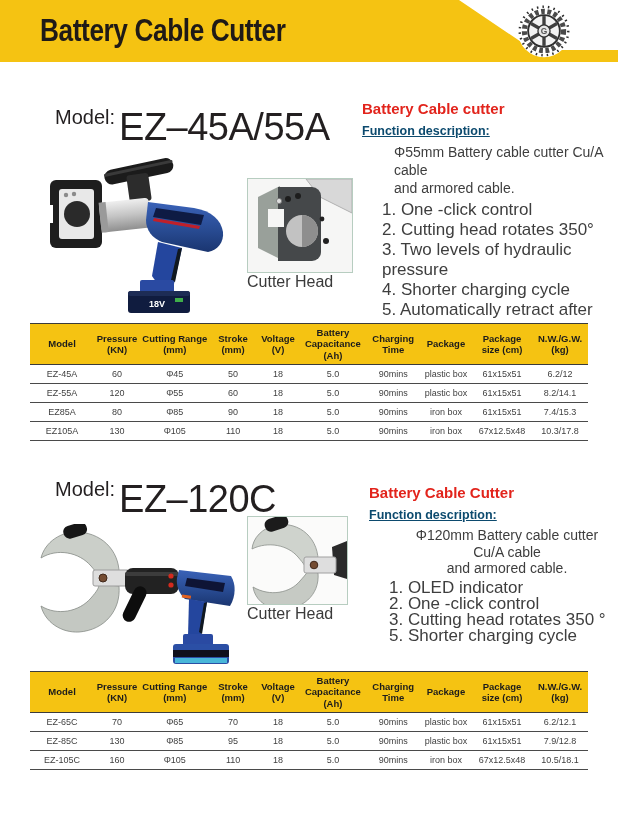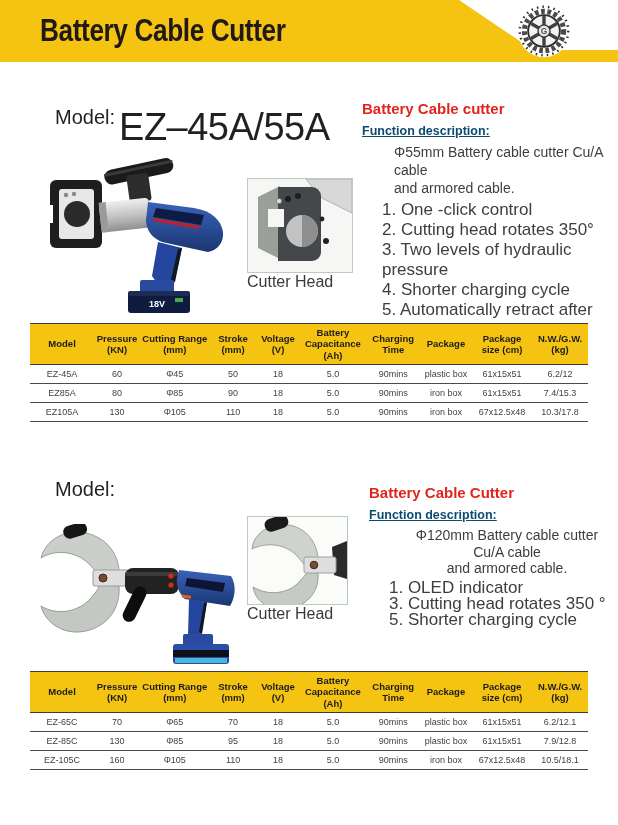--- a/index.html
+++ b/index.html
@@ -203,20 +203,32 @@
           <td>Φ45</td>
           <td>50</td>
           <td>18</td>
           <td>5.0</td>
           <td>90mins</td>
           <td>plastic box</td>
           <td>61x15x51</td>
           <td>6.2/12</td>
         </tr>
         <tr>
+          <td>EZ-55A</td>
+          <td>120</td>
+          <td>Φ55</td>
+          <td>60</td>
+          <td>18</td>
+          <td>5.0</td>
+          <td>90mins</td>
+          <td>plastic box</td>
+          <td>61x15x51</td>
+          <td>8.2/14.1</td>
+        </tr>
+        <tr>
           <td>EZ85A</td>
           <td>80</td>
           <td>Φ85</td>
           <td>90</td>
           <td>18</td>
           <td>5.0</td>
           <td>90mins</td>
           <td>iron box</td>
           <td>61x15x51</td>
           <td>7.4/15.3</td>
@@ -231,20 +243,21 @@
           <td>90mins</td>
           <td>iron box</td>
           <td>67x12.5x48</td>
           <td>10.3/17.8</td>
         </tr>
       </tbody>
   </table>
 
   <div class="model-heading" id="model2">
     <span class="lbl">Model:</span>
+    <span class="val">EZ–120C</span>
   </div>
 
   <svg class="photo2" width="205" height="142" viewBox="0 0 205 142">
     <defs>
       <linearGradient id="body2" x1="0" y1="0" x2="0" y2="1">
         <stop offset="0" stop-color="#3a62b8"></stop>
           <stop offset=".6" stop-color="#27498f"></stop>
           <stop offset="1" stop-color="#1a3570"></stop>
       </linearGradient>
     </defs>
@@ -293,20 +306,21 @@
 
   <div class="right-col" id="rcol2">
     <h3 class="red-h">Battery Cable Cutter</h3>
     <div class="func-lbl">Function description:</div>
     <div class="intro">
         <div class="txt-line">Φ120mm Battery cable cutter Cu/A cable</div>
         <div class="txt-line">and armored cable.</div>
       </div>
     <div class="features">
         <div class="txt-line">1. OLED indicator</div>
+        <div class="txt-line">2. One -click control</div>
         <div class="txt-line">3. Cutting head rotates 350 °</div>
         <div class="txt-line">5. Shorter charging cycle</div>
       </div>
   </div>
 
   <table class="spec-table" id="table2">
     <colgroup>
       <col style="width:11.5%">
         <col style="width:8.2%">
         <col style="width:12.5%">

